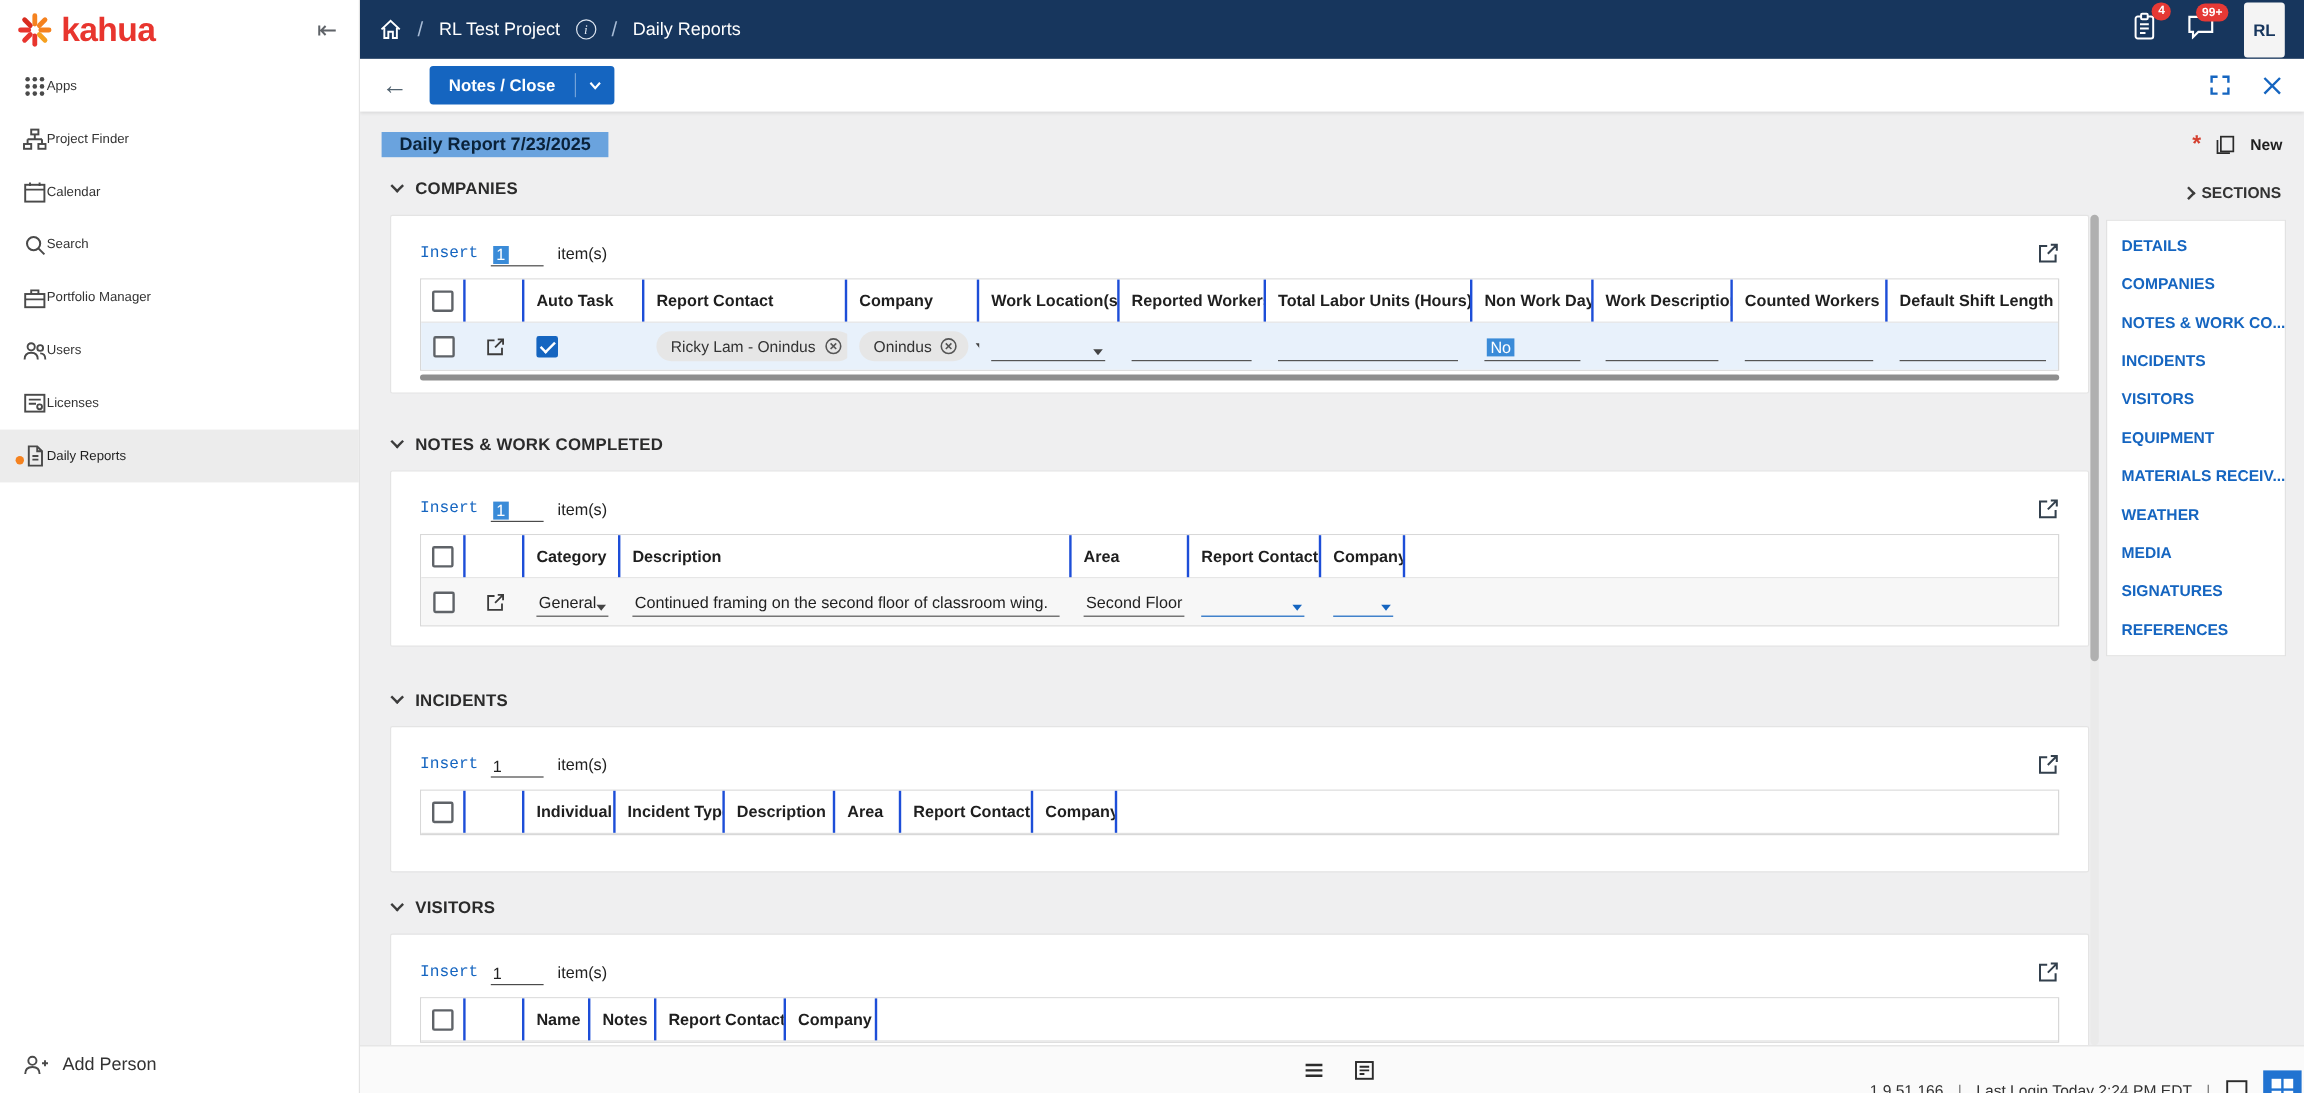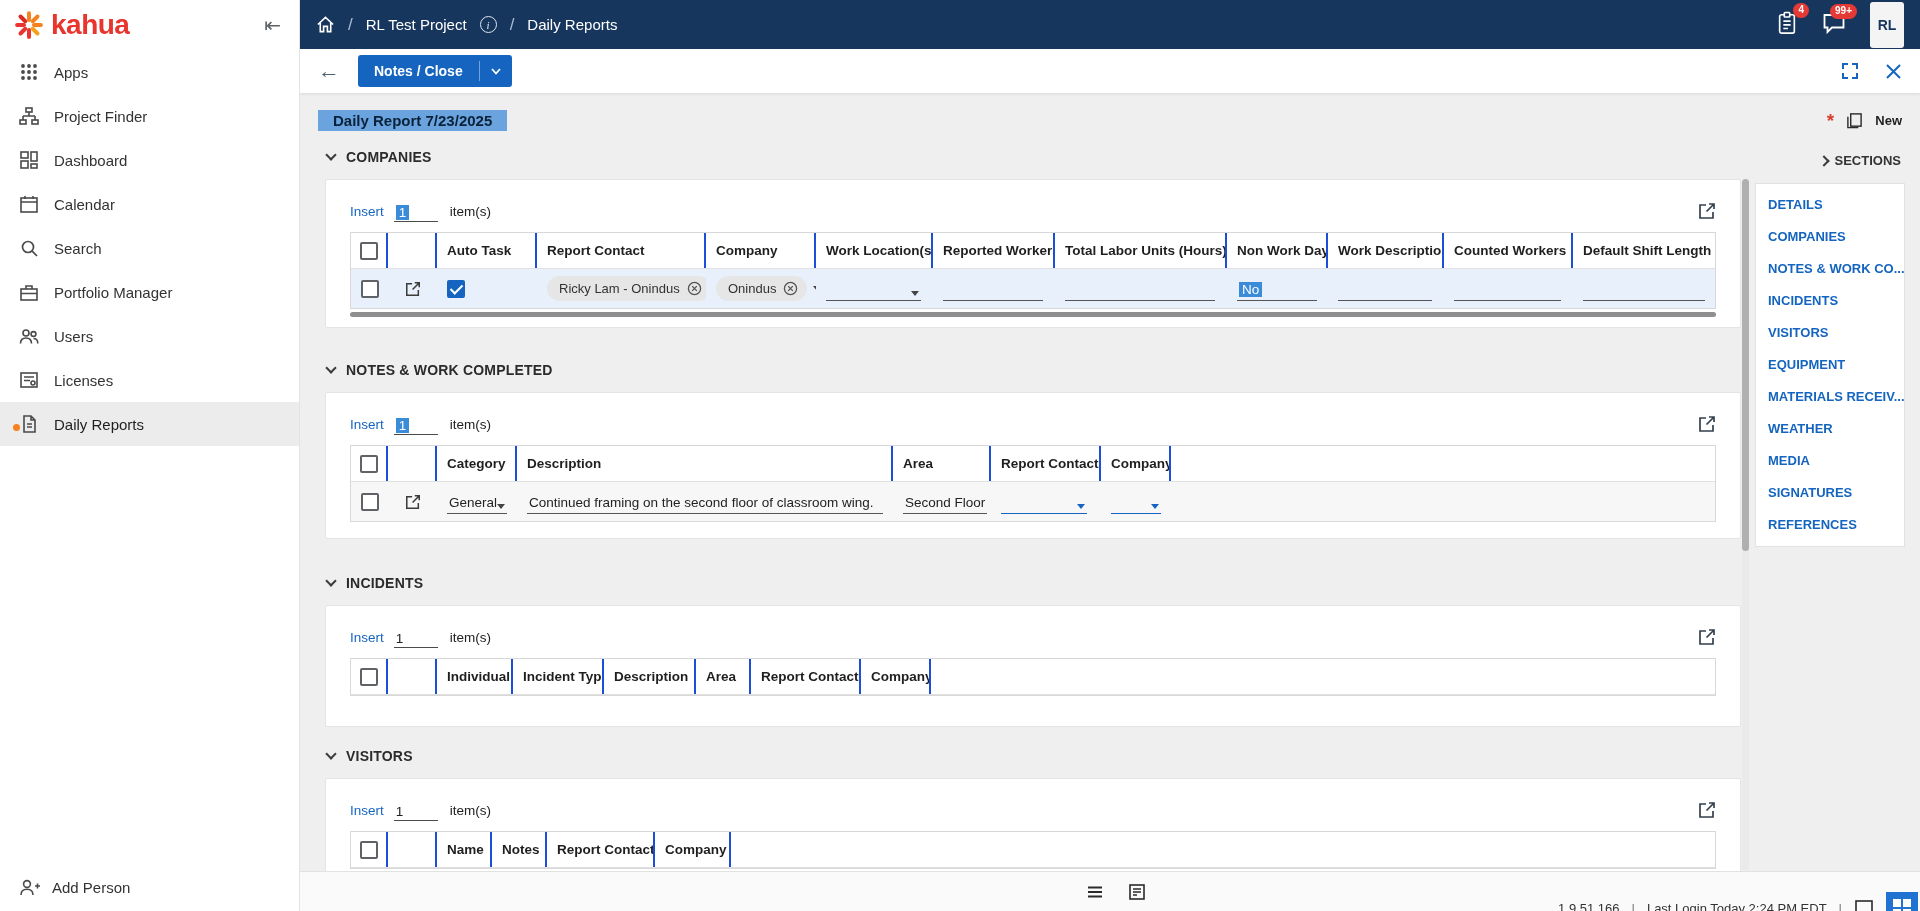--- a/index.html
+++ b/index.html
@@ -6,21 +6,21 @@
   html,body { width:1920px; height:911px; }
   body { font-family:"Liberation Sans", sans-serif; background:#efeff0; overflow:hidden; color:#222; }
   .screen { position:relative; width:1920px; height:911px; background:#efeff0; overflow:hidden; }
 
   
   .sidebar { position:absolute; left:0; top:0; width:300px; height:911px; background:#fff; border-right:1px solid #e3e3e3; z-index:6; }
   .logo-row { height:50px; display:flex; align-items:center; justify-content:space-between; padding:0 18px 0 14px; }
   .logo { display:flex; align-items:center; gap:7px; }
   .logo-text { font-size:28px; font-weight:bold; color:#e8352e; letter-spacing:-0.5px; }
   .collapse-btn { color:#5f6368; font-size:20px; cursor:pointer; }
-  .nav-item { height:44px; display:flex; align-items:center; gap:15px; padding:0 19px; font-size:15px; color:#333; cursor:pointer; }
+  .nav-item { height:44px; display:flex; align-items:center; padding:0 19px; font-size:11px; color:#333; cursor:pointer; }
   .nav-item.active { background:#ececec; color:#1f1f1f; }
   .nav-icon { width:20px; height:20px; color:#4a4a4a; flex:none; position:relative; }
   .orange-dot { position:absolute; left:-6px; bottom:3px; width:7px; height:7px; border-radius:50%; background:#f5821f; }
   .add-person { position:absolute; left:0; right:0; bottom:0; height:48px; display:flex; align-items:center; gap:13px; padding:0 19px; font-size:15px; color:#333; cursor:pointer; }
 
   
   .topbar { position:absolute; left:300px; top:0; right:0; height:49px; background:#17365d; display:flex; align-items:center; padding:0 16px; gap:13px; color:#fff; z-index:5; }
   .crumb-sep { color:#a8bcd6; font-size:17px; font-weight:300; }
   .crumb { font-size:15px; color:#fff; cursor:pointer; }
   .info-circ { width:17px; height:17px; border:1.5px solid #dfe7f2; border-radius:50%; font-size:11px; display:flex; align-items:center; justify-content:center; color:#dfe7f2; font-style:italic; font-family:"Liberation Serif", serif; cursor:pointer; }
@@ -52,21 +52,21 @@
   .sections-item { height:32px; line-height:32px; padding:0 12px; color:#1565c0; font-size:13px; font-weight:bold; white-space:nowrap; overflow:hidden; cursor:pointer; }
 
   .sec-header { position:absolute; left:27px; display:flex; align-items:center; gap:11px; font-size:14px; font-weight:bold; color:#2b2b2b; letter-spacing:0.2px; cursor:pointer; }
   .chev { display:inline-block; width:8px; height:8px; border-right:2px solid #3c3c3c; border-bottom:2px solid #3c3c3c; }
   .chev.down { transform:rotate(45deg); margin-top:-4px; }
   .chev.right { transform:rotate(-45deg); }
 
   .card { position:absolute; left:25px; width:1416px; background:#fff; border:1px solid #e4e4e4; border-radius:2px; padding:16px 24px 0; overflow:hidden; }
 
   .insert-bar { height:30px; display:flex; align-items:center; font-size:13.5px; }
-  .insert-link { color:#1565c0; cursor:pointer; }
+  .insert-link { color:#1565c0; cursor:pointer;font-family:Liberation Mono, monospace; }
   .insert-input { display:inline-flex; width:44px; height:21px; border-bottom:1px solid #4a4a4a; align-items:flex-end; padding:0 2px 1px; margin-left:10px; cursor:text; }
   .sel { background:#3a8bd8; color:#fff; padding:0 3px; }
   .items-label { color:#222; margin-left:12px; }
   .open-icon { margin-left:auto; color:#33404d; cursor:pointer; display:flex; }
 
   .grid-table { margin-top:6px; border:1px solid #d8d8d8; }
   .grid-row { display:flex; }
   .grid-row.hdr { height:36px; border-bottom:1px solid #e0e0e0; background:#fff; }
   .cell { flex:none; display:flex; align-items:center; padding:0 10px; overflow:hidden; white-space:nowrap; }
   .hdr .cell { border-right:2px solid #1d4ed8; font-weight:bold; font-size:13.5px; color:#1f1f1f; }
@@ -148,29 +148,20 @@
       <span class="nav-icon"><svg width="20" height="20" viewBox="0 0 20 20" fill="none" stroke="#4a4a4a" stroke-width="1.6">
             <rect x="7" y="2" width="6" height="4"></rect>
             <path d="M10 6 V10 M4 10 H16 M4 10 V14 M16 10 V14"></path>
             <rect x="1" y="14" width="6" height="4"></rect>
             <rect x="13" y="14" width="6" height="4"></rect>
           </svg></span>
       <span>Project Finder</span>
     </div>
     <div class="nav-item">
       <span class="nav-icon"><svg width="20" height="20" viewBox="0 0 20 20" fill="none" stroke="#4a4a4a" stroke-width="1.6">
-            <rect x="2" y="2" width="7" height="6"></rect>
-            <rect x="12" y="2" width="6" height="9"></rect>
-            <rect x="2" y="11" width="7" height="7"></rect>
-            <rect x="12" y="14" width="6" height="4"></rect>
-          </svg></span>
-      <span>Dashboard</span>
-    </div>
-    <div class="nav-item">
-      <span class="nav-icon"><svg width="20" height="20" viewBox="0 0 20 20" fill="none" stroke="#4a4a4a" stroke-width="1.6">
             <rect x="2" y="4" width="16" height="14"></rect>
             <path d="M2 8 H18 M6 2 V5 M14 2 V5"></path>
           </svg></span>
       <span>Calendar</span>
     </div>
     <div class="nav-item">
       <span class="nav-icon"><svg width="20" height="20" viewBox="0 0 20 20" fill="none" stroke="#4a4a4a" stroke-width="1.7">
             <circle cx="9" cy="9" r="5.5"></circle>
             <path d="M13.2 13.2 L18 18"></path>
           </svg></span>

